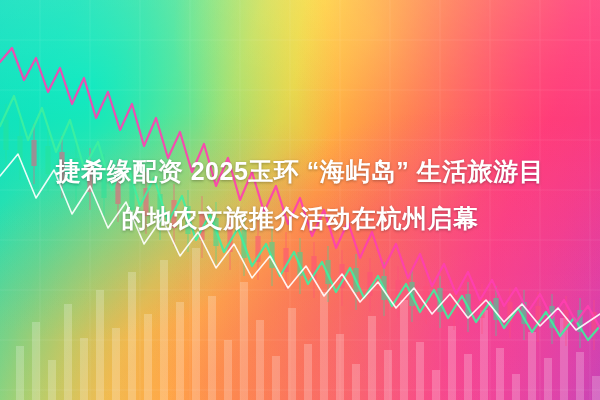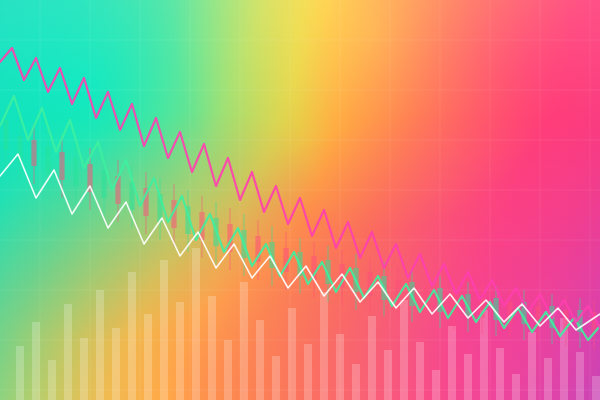--- a/index.html
+++ b/index.html
@@ -241,15 +241,17 @@
         <rect x="577.4" y="310" width="5.2" height="22" fill="#26e39a"></rect>
         <line x1="594" y1="300" x2="594" y2="350" stroke="#ff4f7a" stroke-width="1"></line>
         <rect x="591.4" y="312" width="5.2" height="22" fill="#ff4f7a"></rect>
       </g>
       <path d="M0 126 L14 96 L28 140 L42 108 L56 152 L70 120 L84 168 L98 142 L112 190 L126 160 L140 206 L154 178 L168 222 L182 196 L196 240 L210 214 L224 252 L238 228 L252 266 L266 244 L280 276 L294 252 L308 284 L322 262 L336 292 L350 268 L364 298 L378 276 L392 306 L406 284 L420 312 L434 290 L448 318 L462 296 L476 322 L490 302 L504 328 L518 308 L532 332 L546 312 L560 336 L574 318 L588 340 L600 326" fill="none" stroke="#3ef0a0" stroke-width="2.2" stroke-linejoin="round" stroke-linecap="round" opacity="0.9"></path>
       <path d="M0 62 L12 48 L24 80 L36 58 L48 92 L60 68 L72 104 L84 78 L96 118 L108 92 L120 130 L132 104 L144 146 L156 118 L168 158 L180 132 L192 172 L204 144 L216 186 L228 158 L240 200 L252 172 L264 212 L276 186 L288 224 L300 198 L312 236 L324 210 L336 248 L348 222 L360 258 L372 232 L384 268 L396 244 L408 278 L420 254 L432 286 L444 264 L456 294 L468 272 L480 300 L492 280 L504 306 L516 288 L528 312 L540 294 L552 318 L564 300 L576 322 L588 306 L600 328" fill="none" stroke="#ff3fb0" stroke-width="2.2" stroke-linejoin="round" stroke-linecap="round" opacity="0.9"></path>
       <path d="M0 176 L18 154 L36 198 L54 170 L72 214 L90 186 L108 228 L126 202 L144 244 L162 218 L180 256 L198 232 L216 268 L234 244 L252 278 L270 256 L288 288 L306 266 L324 296 L342 274 L360 302 L378 282 L396 308 L414 288 L432 314 L450 294 L468 318 L486 300 L504 322 L522 304 L540 326 L558 308 L576 330 L600 314" fill="none" stroke="#ffffff" stroke-width="1.6" stroke-linejoin="round" stroke-linecap="round" opacity="0.9"></path>
     </svg>
 
   <div class="headline">
+    <span class="headline-line">捷希缘配资 2025玉环 “海屿岛” 生活旅游目</span>
+    <span class="headline-line">的地农文旅推介活动在杭州启幕</span>
   </div>
 
 </div>
 
 </body></html>

